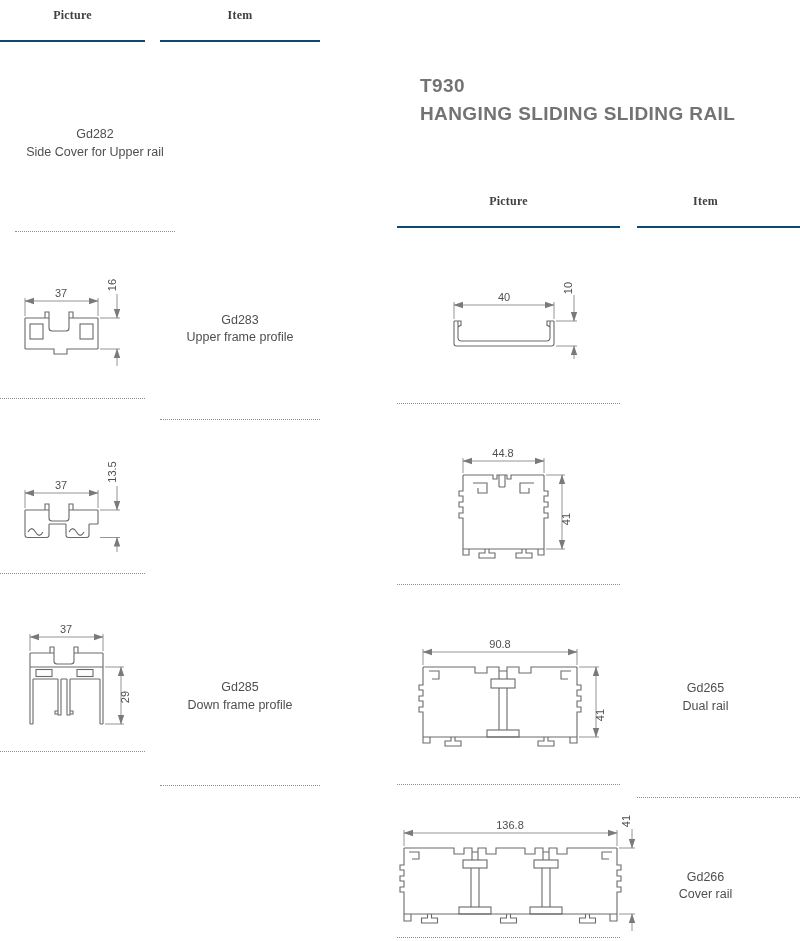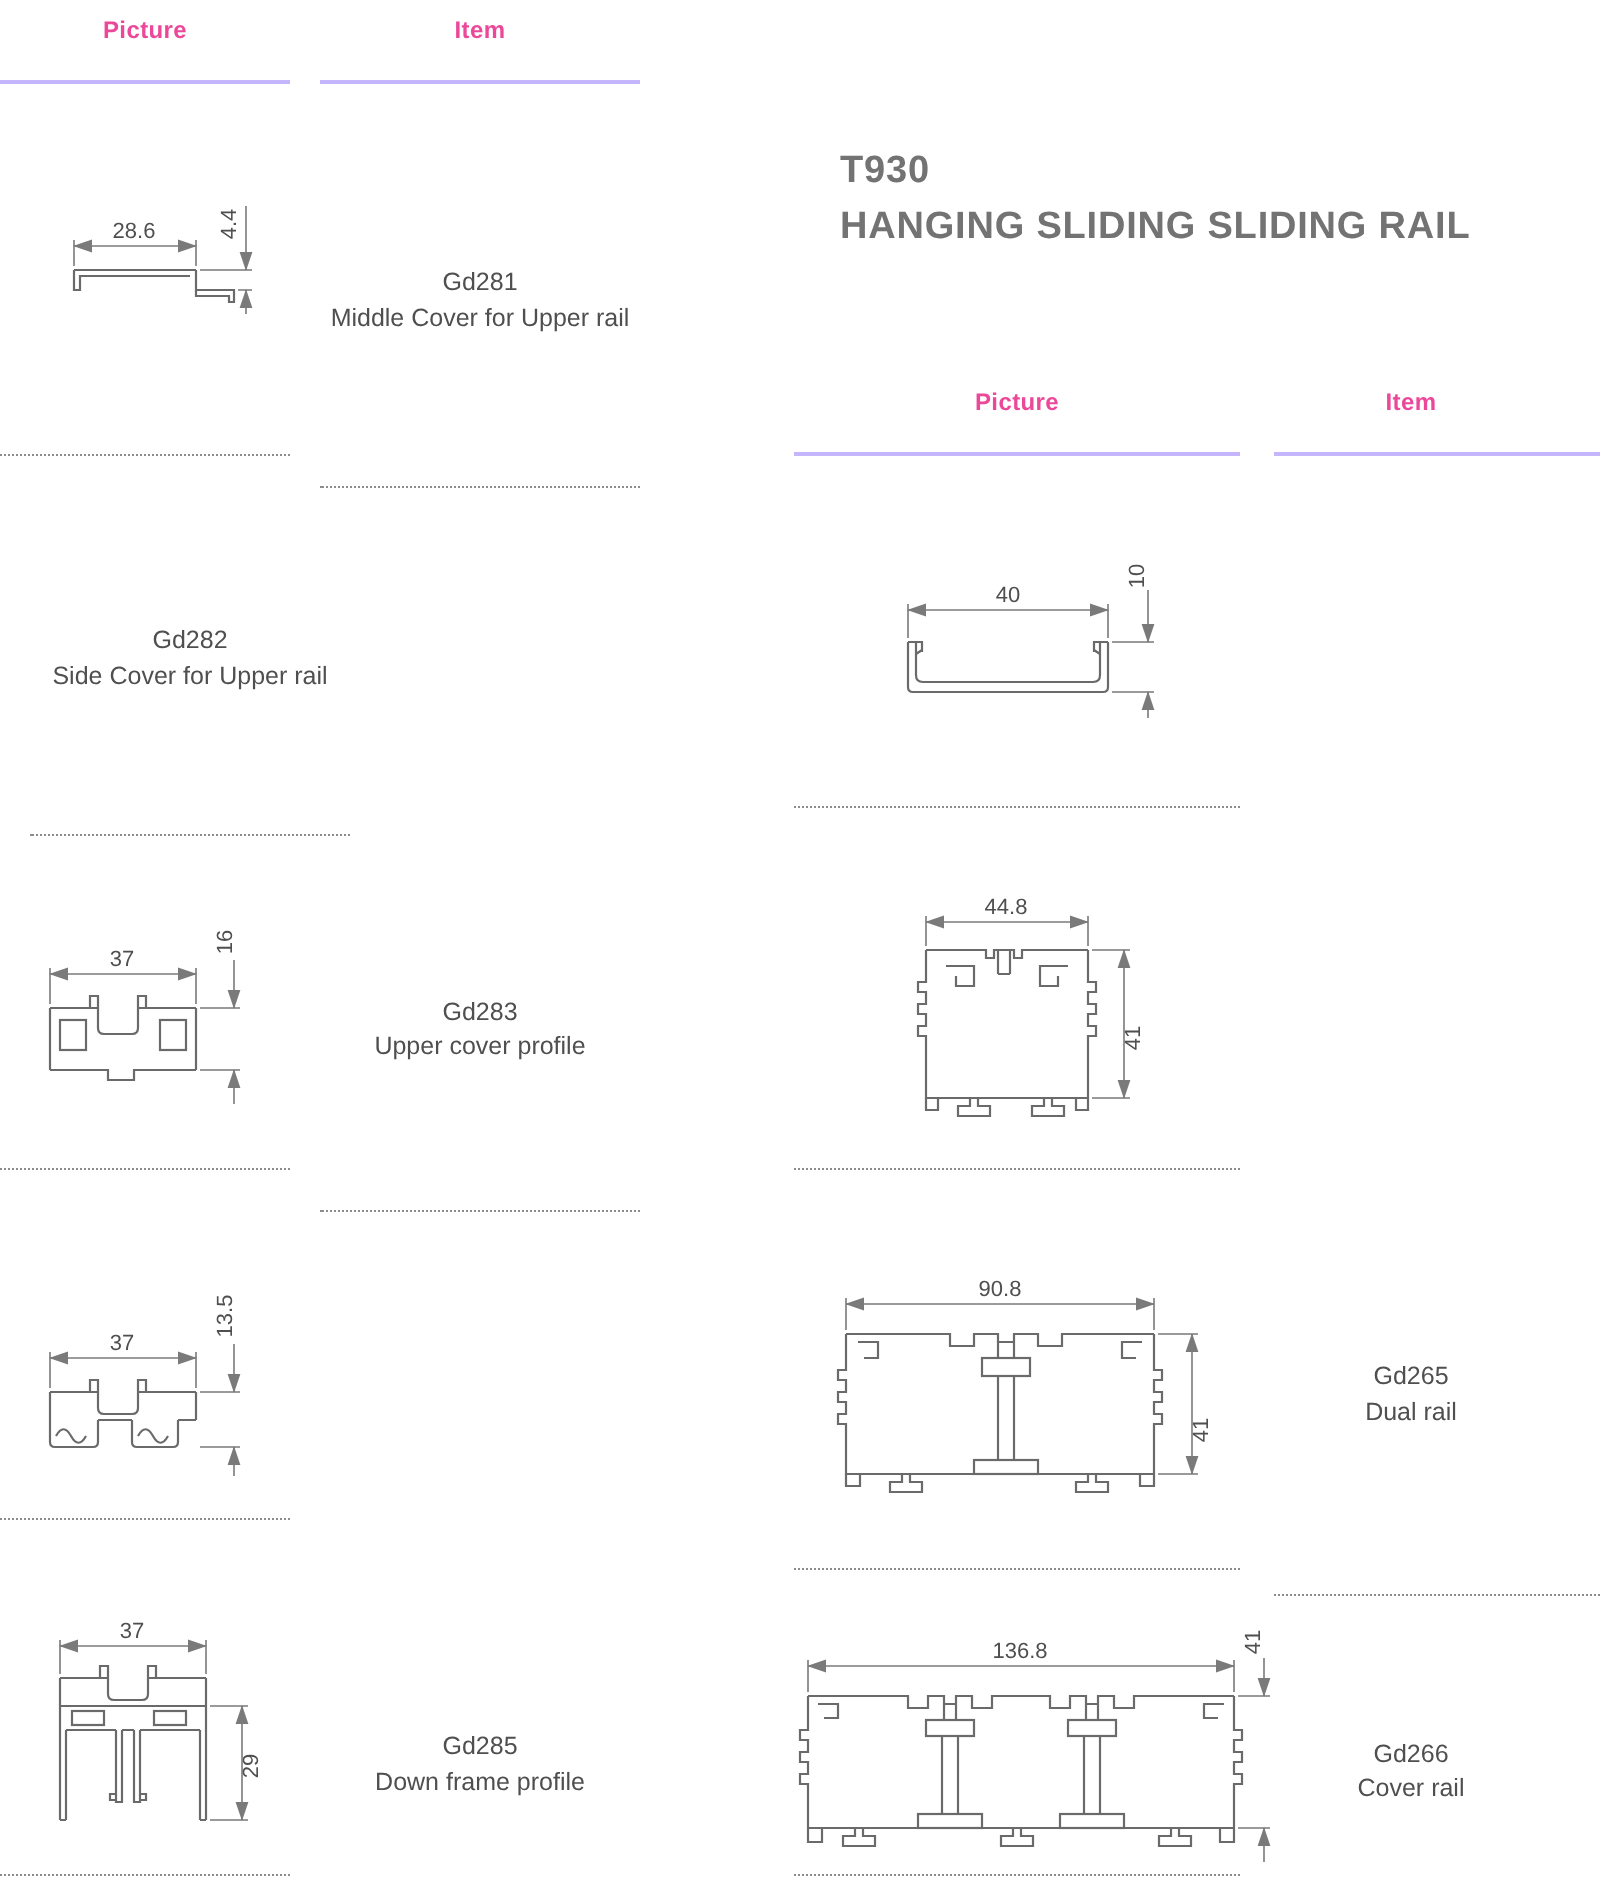--- a/index.html
+++ b/index.html
@@ -5,23 +5,23 @@
   html,body { margin:0; padding:0; background:#ffffff; }
   .page { position:relative; width:800px; height:941px; background:#fff;
           font-family:"Liberation Sans", sans-serif; color:#4f4f4f; overflow:hidden; }
 
   
   .tbl { position:absolute; top:0; }
   .tbl-left  { left:0;   width:320px; }
   .tbl-right { left:397px; width:403px; }
 
   .thead { display:flex; height:42px; box-sizing:border-box; }
-  .th { box-sizing:border-box; border-bottom:2px solid #c4b5fd;
+  .th { box-sizing:border-box; border-bottom:2px solid #0c4a6e;
         display:flex; justify-content:center; align-items:flex-start; padding-top:8px;
-        font-size:12px; font-weight:bold; color:#ec4899; letter-spacing:0.2px; }
+        font-size:12px; font-weight:bold; color:#404040; letter-spacing:0.2px;font-family:Liberation Serif, serif; }
   .gap { box-sizing:border-box; }
 
   .row { display:flex; box-sizing:border-box; }
   .cell { box-sizing:border-box; border-bottom:1px dotted #8d8d8d;
           display:flex; align-items:center; justify-content:center; overflow:visible; }
   .pic-l { width:145px; } .itm-l { width:160px; }
   .pic-r { width:223px; } .itm-r { width:163px; padding-right:26px; }
   .gap-l { width:15px; }  .gap-r { width:17px; }
 
   .itm { flex-direction:column; text-align:center; font-size:12.5px; line-height:1.38;
@@ -52,39 +52,20 @@
 
 <div class="page">
 
   <div class="tbl tbl-left">
     <div class="thead">
       <div class="th pic-l">Picture</div>
       <div class="gap gap-l"></div>
       <div class="th itm-l">Item</div>
     </div>
 
-    <div class="row" style="height:186px">
-      <div class="cell pic-l">
-        <svg width="115" height="80" viewBox="0 0 115 80" style="transform:translate(8px,0)">
-          <path class="p" d="M14,40 H75 M14,40 V50 H17 V43 H72 M75,40 V50 H94 V56 H91.5 V53 H75 V50"></path>
-          <path class="d" d="M14,38 V25 M75,38 V25"></path>
-          <path class="d" d="M14,28 H75" marker-start="url(#arw)" marker-end="url(#arw)"></path>
-          <text class="t" x="44" y="24" text-anchor="middle">28.6</text>
-          <path class="d" d="M77,40 H103 M96,50 H103"></path>
-          <path class="d" d="M100,8 V40" marker-end="url(#arw)"></path>
-          <path class="d" d="M100,62 V50" marker-end="url(#arw)"></path>
-          <text class="t" x="95" y="17" text-anchor="middle" transform="rotate(-90 95 17)">4.4</text>
-        </svg>
-      </div>
-      <div class="gap gap-l"></div>
-      <div class="cell itm itm-l" style="transform:translateY(16px)">
-        <div>Gd281</div>
-        <div>Middle Cover for Upper rail</div>
-      </div>
-    </div>
 
     <div class="row" style="height:176px">
       <div class="gap gap-l"></div>
       <div class="cell itm itm-l" style="transform:translateY(14px)">
         <div>Gd282</div>
         <div>Side Cover for Upper rail</div>
       </div>
     </div>
 
     <div class="row" style="height:181px">
@@ -98,21 +79,21 @@
           <text class="t" x="52" y="31" text-anchor="middle">37</text>
           <path class="d" d="M91,52 H111 M91,83 H111"></path>
           <path class="d" d="M108,28 V52" marker-end="url(#arw)"></path>
           <path class="d" d="M108,100 V83" marker-end="url(#arw)"></path>
           <text class="t" x="107" y="19" text-anchor="middle" transform="rotate(-90 107 19)">16</text>
         </svg>
       </div>
       <div class="gap gap-l"></div>
       <div class="cell itm itm-l" style="transform:translateY(21px)">
         <div>Gd283</div>
-        <div>Upper cover profile</div>
+        <div>Upper frame profile</div>
       </div>
     </div>
 
     <div class="row" style="height:175px">
       <div class="cell pic-l">
         <svg width="120" height="100" viewBox="0 0 120 100" style="transform:translate(-4px,16px)">
           <path class="p" d="M16,58 H40 M60,58 H89 M36,58 V52 H40 V58 M60,58 V52 H64 V58 M40,58 V66 Q40,69 43,69 H57 Q60,69 60,66 V58 M16,58 V83 Q16,85.5 18.5,85.5 H37.5 Q40,85.5 40,83 V72 M40,72 H57 M57,72 V83 Q57,85.5 59.5,85.5 H77.5 Q80,85.5 80,83 V72 M80,72 H89 M89,58 V72"></path>
           <path class="p" d="M19,80 C21.5,75.5 24,75.5 26.5,80 C29,84.5 31.5,84.5 34,80 M60,80 C62.5,75.5 65,75.5 67.5,80 C70,84.5 72.5,84.5 75,80"></path>
           <path class="d" d="M16,56 V38 M89,56 V38"></path>
           <path class="d" d="M16,41 H89" marker-start="url(#arw)" marker-end="url(#arw)"></path>

